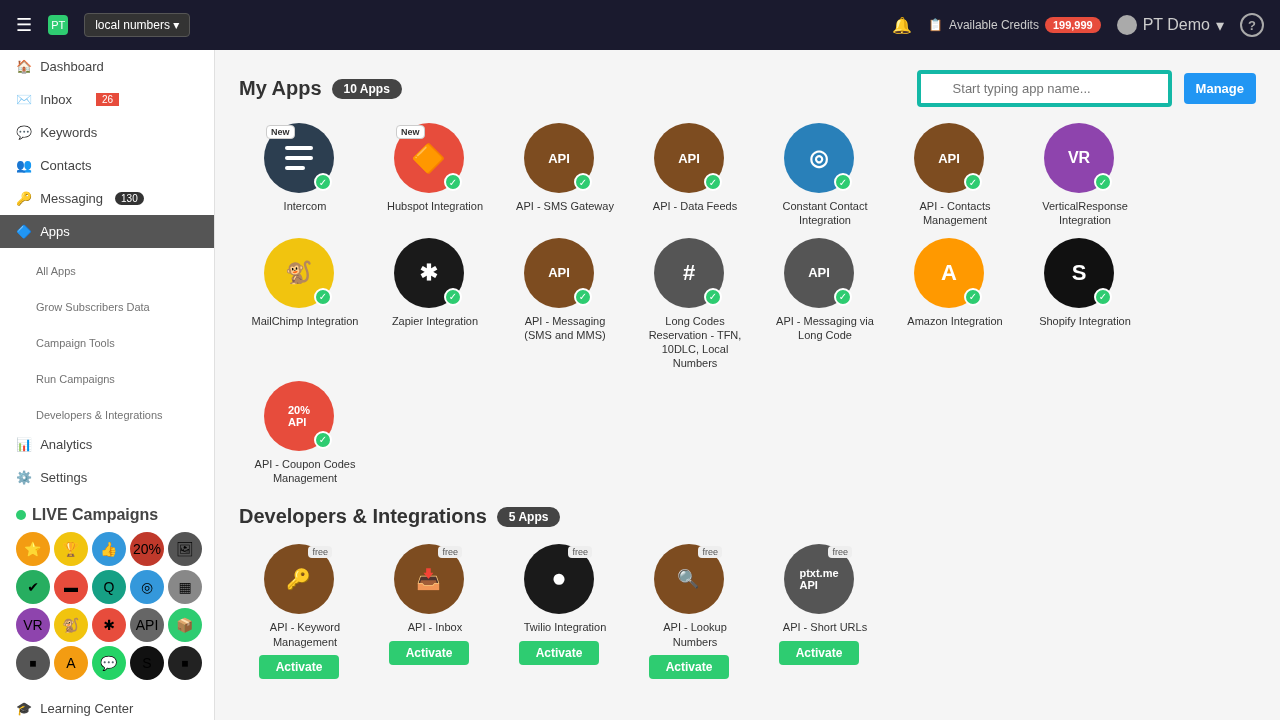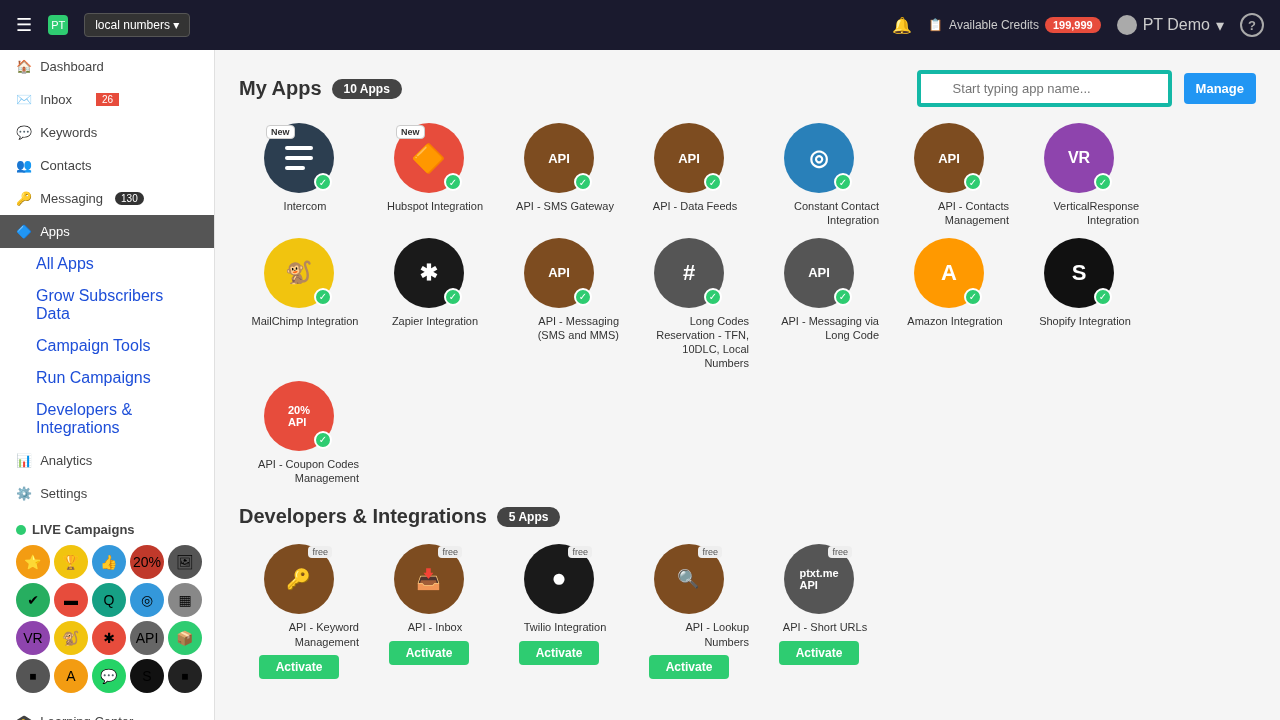--- a/index.html
+++ b/index.html
@@ -100,34 +100,34 @@
     }
     .sidebar-item .badge-dark {
       background: #333;
       color: #fff;
       border-radius: 10px;
       padding: 1px 6px;
       font-size: 10px;
       margin-left: 4px;
     }
     .sidebar-sub-item {
-      padding: 7px 16px 7px 36px;
-      cursor: pointer;
-      color: #1d4ed8;
-      font-size: 16px;
+      padding: 17px 16px 7px 36px;
+      cursor: pointer;
+      color: #737373;
+      font-size: 11px;
     }
     .live-campaigns-section {
       padding: 8px 8px;
     }
     .live-campaigns-label {
       display: flex;
       align-items: center;
       gap: 6px;
       padding: 4px 8px;
-      font-size: 13px;
+      font-size: 16px;
       color: #444;
       font-weight: bold;
     }
     .live-dot { width: 10px; height: 10px; background: #2ecc71; border-radius: 50%; }
     .live-icons-grid {
       display: grid;
       grid-template-columns: repeat(5, 1fr);
       gap: 4px;
       padding: 4px 8px;
     }
@@ -267,21 +267,21 @@
       top: 2px;
       right: 2px;
       background: #eee;
       border-radius: 4px;
       padding: 1px 4px;
       font-size: 9px;
       color: #555;
     }
     .app-name {
       font-size: 11px;
-      text-align: right;
+      text-align: center;
       color: #333;
       line-height: 1.3;
       padding-left: 12px;
     }
 
     
     .marketplace-section {
       background: #f0f0f0;
       border-radius: 6px;
       padding: 16px 20px;

